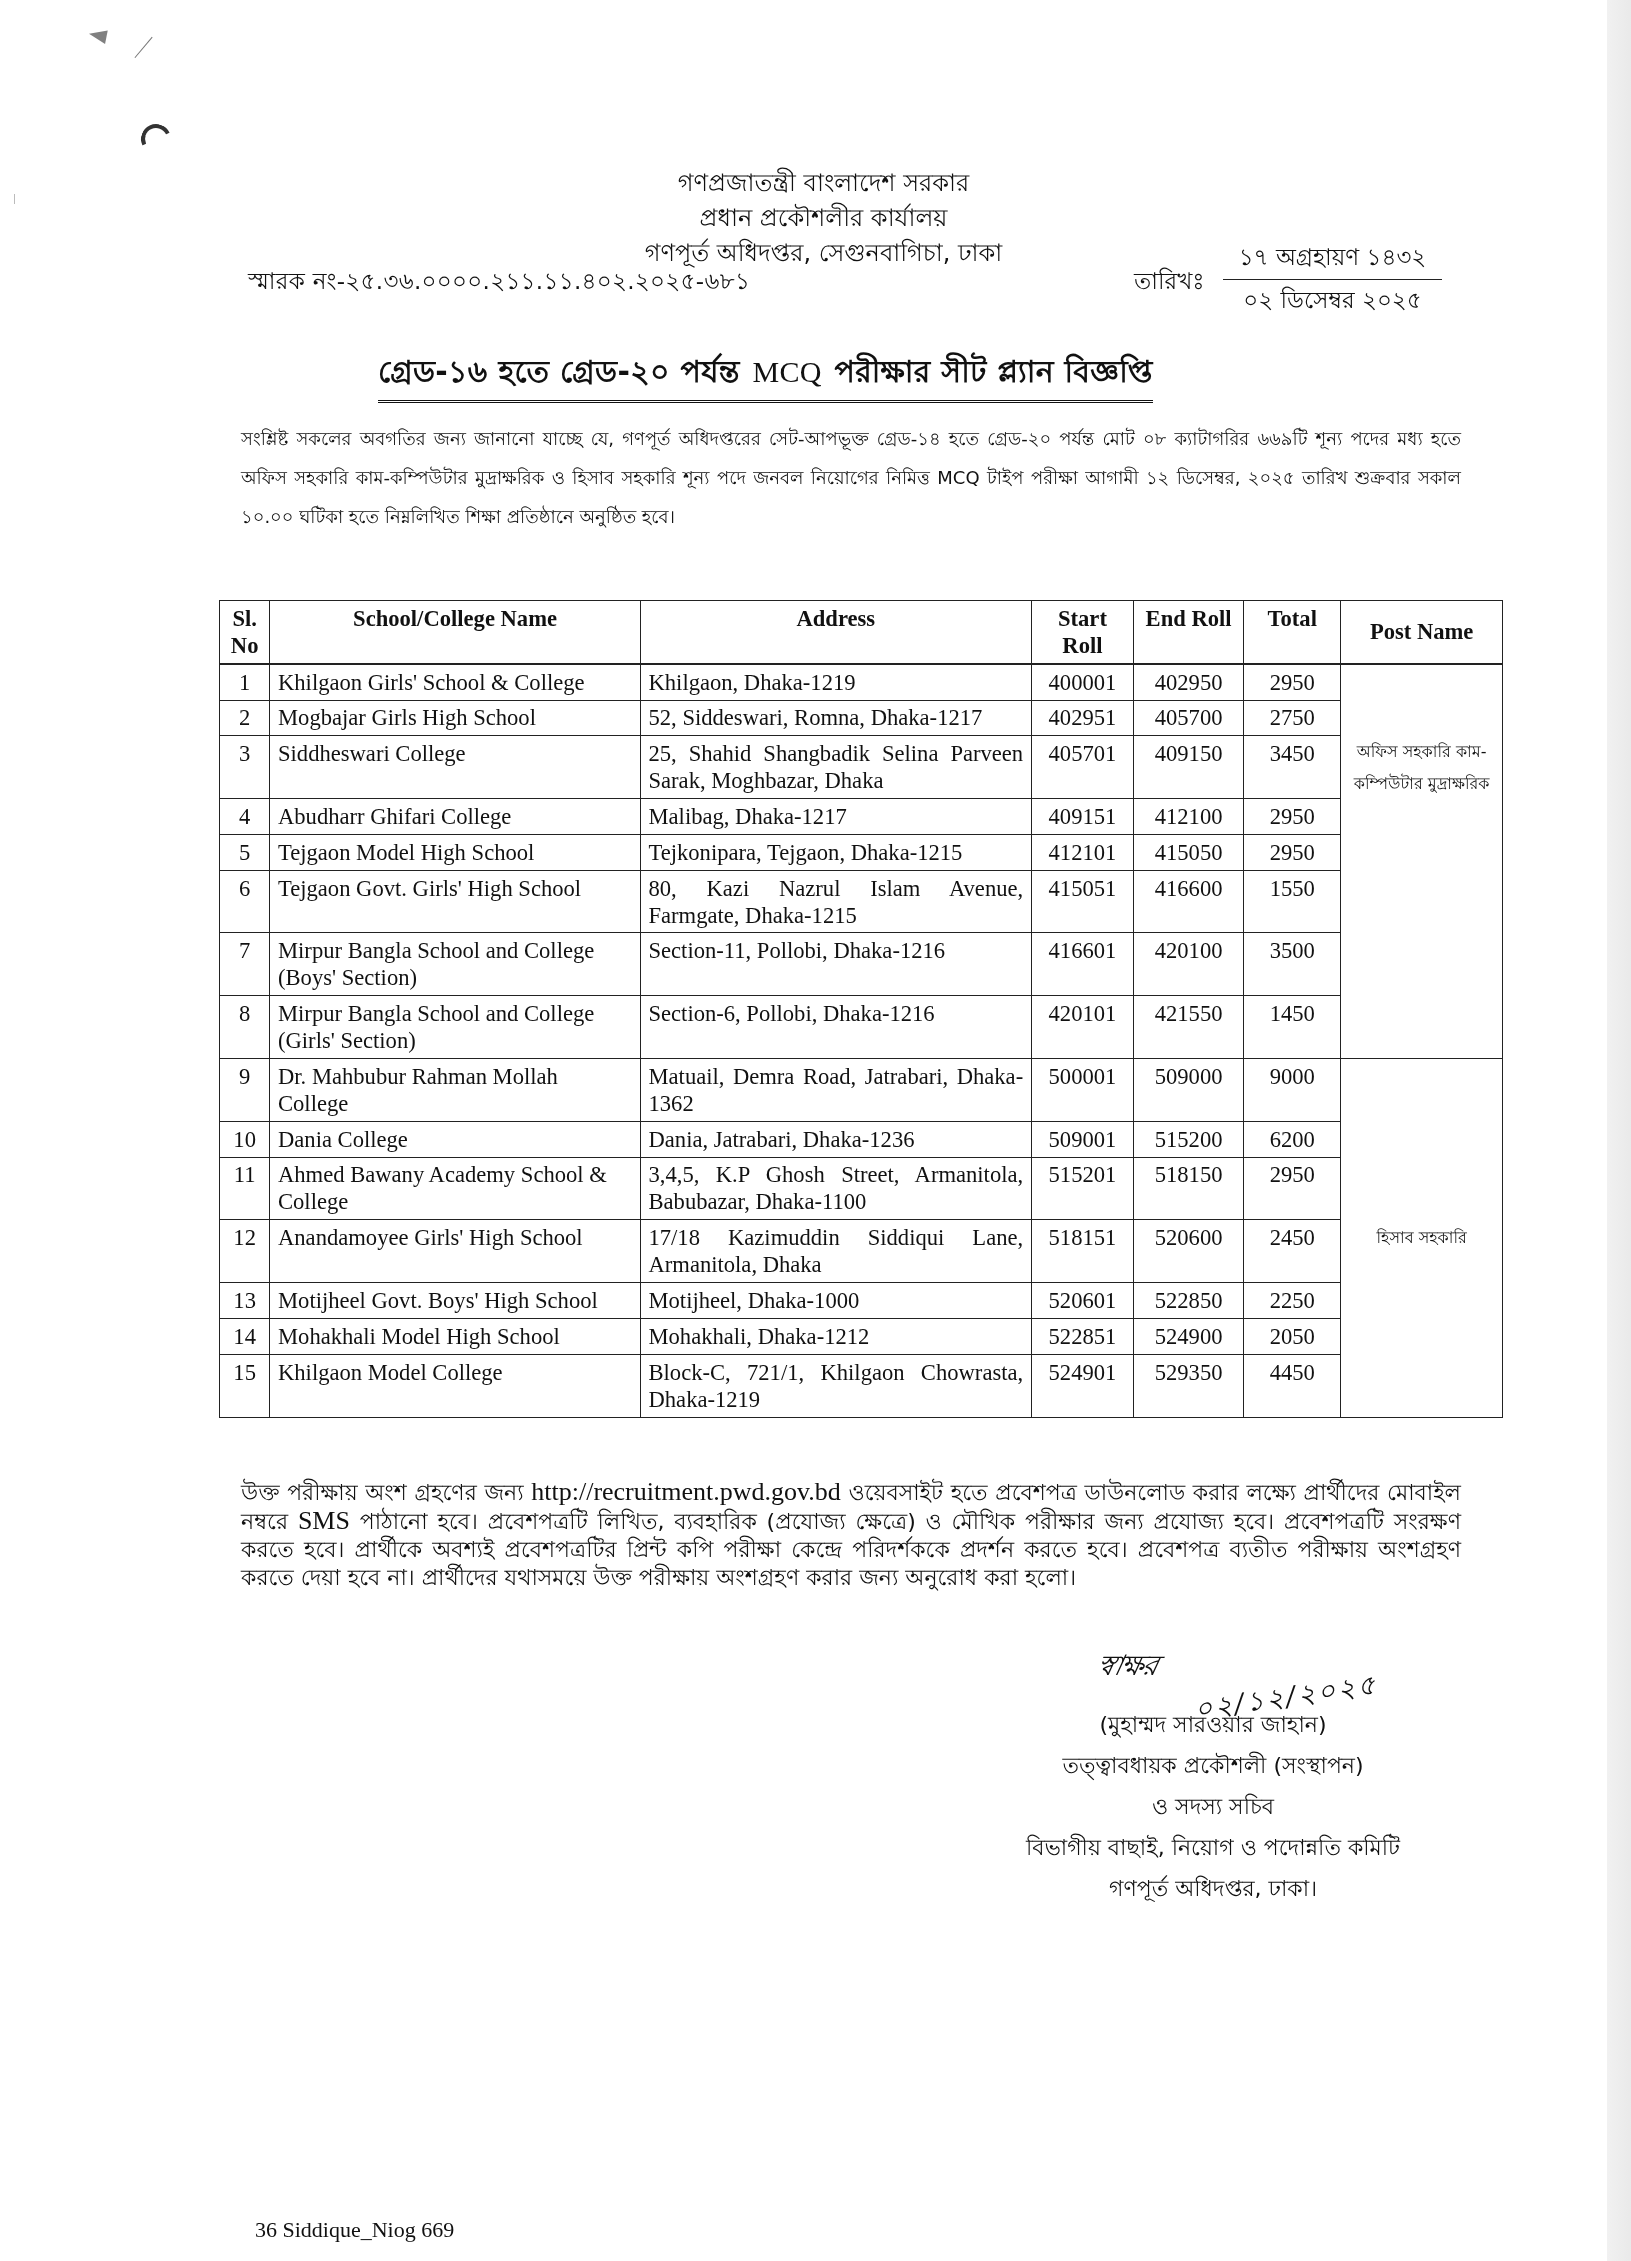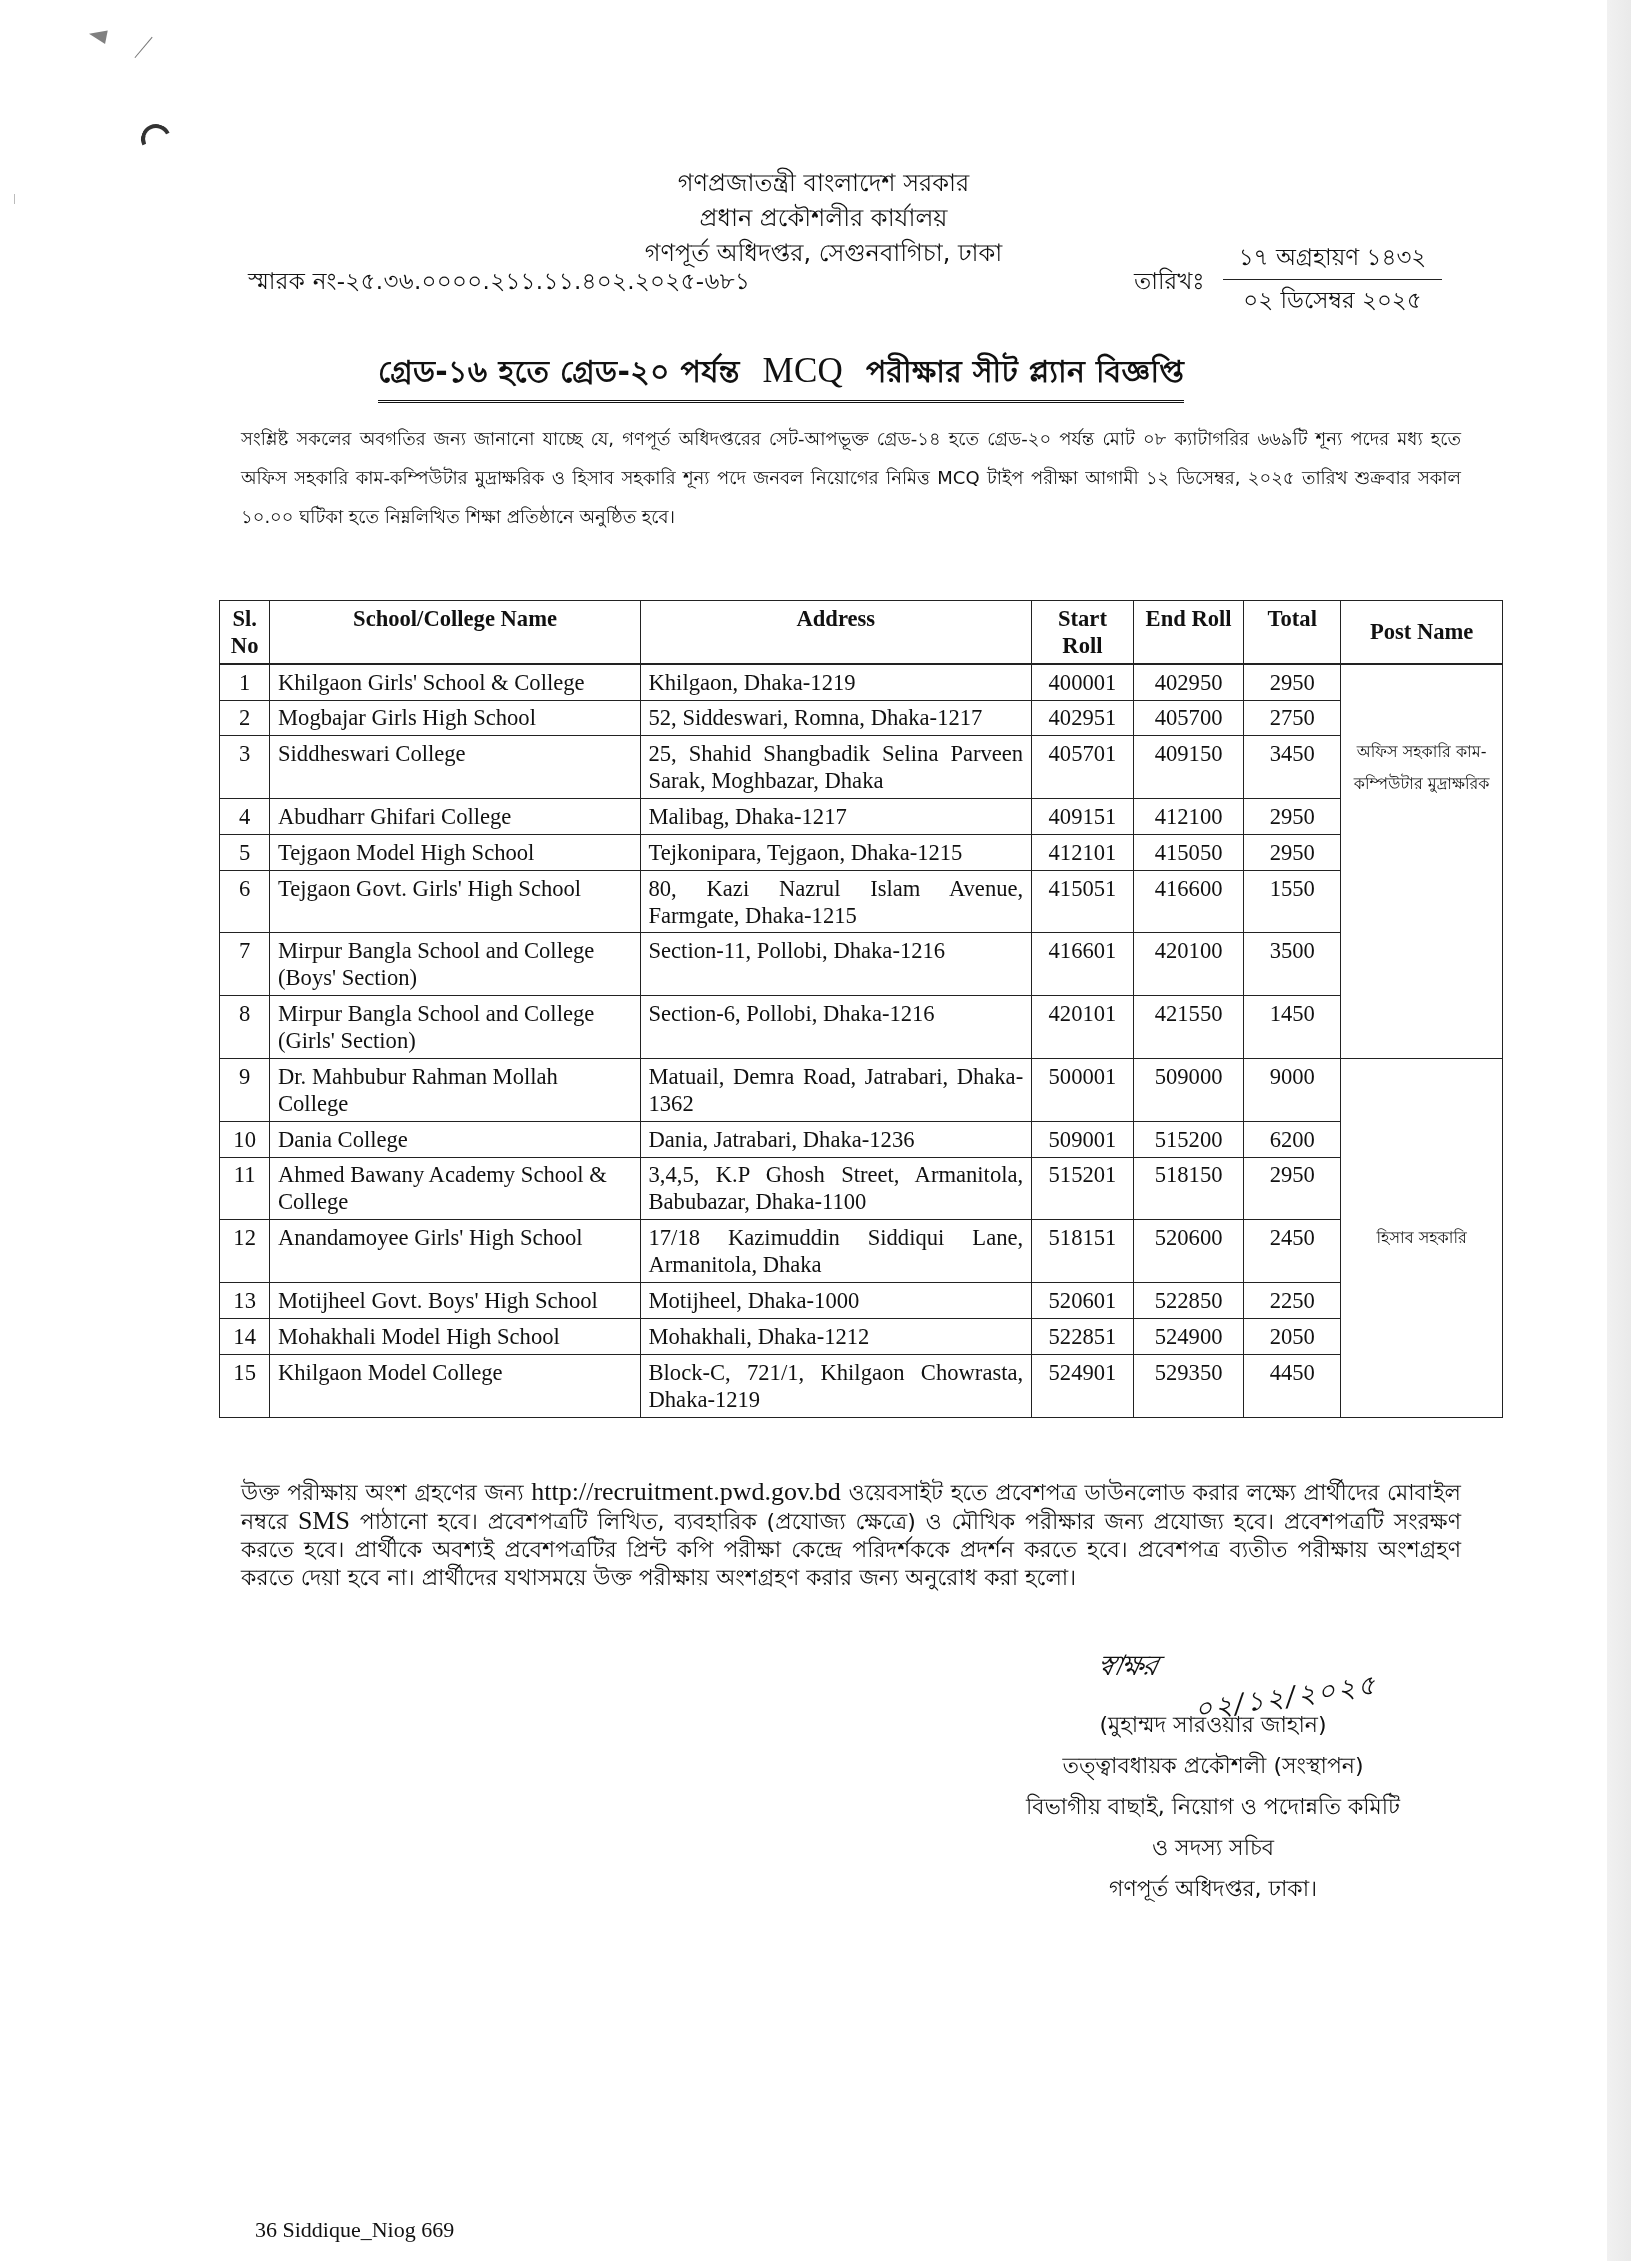--- a/index.html
+++ b/index.html
@@ -16,21 +16,21 @@
   .header { position: absolute; top: 166px; left: 8px; width: 1631px; text-align: center; font-size: 24px; line-height: 35px; }
   .header div { font-family: "DejaVu Sans", sans-serif; }
 
   .memo { position: absolute; left: 248px; top: 263px; font-size: 23px; letter-spacing: 0.3px; }
   .date-label { position: absolute; left: 1134px; top: 263px; font-size: 23px; }
   .date-block { position: absolute; left: 1223px; top: 240px; width: 219px; text-align: center; font-size: 23px; }
   .date-top { padding-bottom: 5px; border-bottom: 1.9px solid #222; line-height: 34px; }
   .date-bottom { line-height: 34px; padding-top: 2.6px; }
 
   .title { position: absolute; left: 378px; top: 348px; font-size: 30px; font-weight: bold; white-space: nowrap; border-bottom: 3.2px double #111; padding-bottom: 1.3px; letter-spacing: 0.3px; }
-  .title .mcq { font-family: "Liberation Serif", serif; font-weight: normal; font-size: 35px; margin: 0 12px; }
+  .title .mcq { font-family: "Liberation Serif", serif; font-weight: normal; font-size: 30px; margin: 0 2px; }
 
   .intro { position: absolute; left: 241px; top: 419px; width: 1220px; font-size: 18px; line-height: 39px; text-align: justify; }
 
   table.seat { position: absolute; left: 219px; top: 600px; width: 1284px; border-collapse: collapse; font-family: "Liberation Serif", serif; font-size: 22.6px; border: 1.9px solid #222; }
   table.seat th, table.seat td { border: 1.3px solid #222; padding: 0 7.7px; vertical-align: top; line-height: 27px; }
   table.seat th { font-weight: bold; text-align: center; padding-top: 3.9px; padding-bottom: 3.9px; }
   table.seat td { padding-top: 3.9px; padding-bottom: 3.9px; }
   table.seat tr.hdr { border-bottom: 2.6px double #222; }
   table.seat tbody tr { border-bottom: 1.9px solid #222; }
   .c-sl { width: 34px; text-align: center; }
@@ -232,19 +232,19 @@
 </div>
 
 <div class="signature">
   <span class="sig-scrawl">স্বাক্ষর</span>
   <span class="sig-date">০২/১২/২০২৫</span>
 </div>
 
 <div class="signer">
   <div>(মুহাম্মদ সারওয়ার জাহান)</div>
   <div>তত্ত্বাবধায়ক প্রকৌশলী (সংস্থাপন)</div>
+  <div>ও সদস্য সচিব</div>
   <div>বিভাগীয় বাছাই, নিয়োগ ও পদোন্নতি কমিটি</div>
-  <div>ও সদস্য সচিব</div>
   <div>গণপূর্ত অধিদপ্তর, ঢাকা।</div>
 </div>
 
 <div class="footer-code">36 Siddique_Niog 669</div>
 
 
 </body></html>

